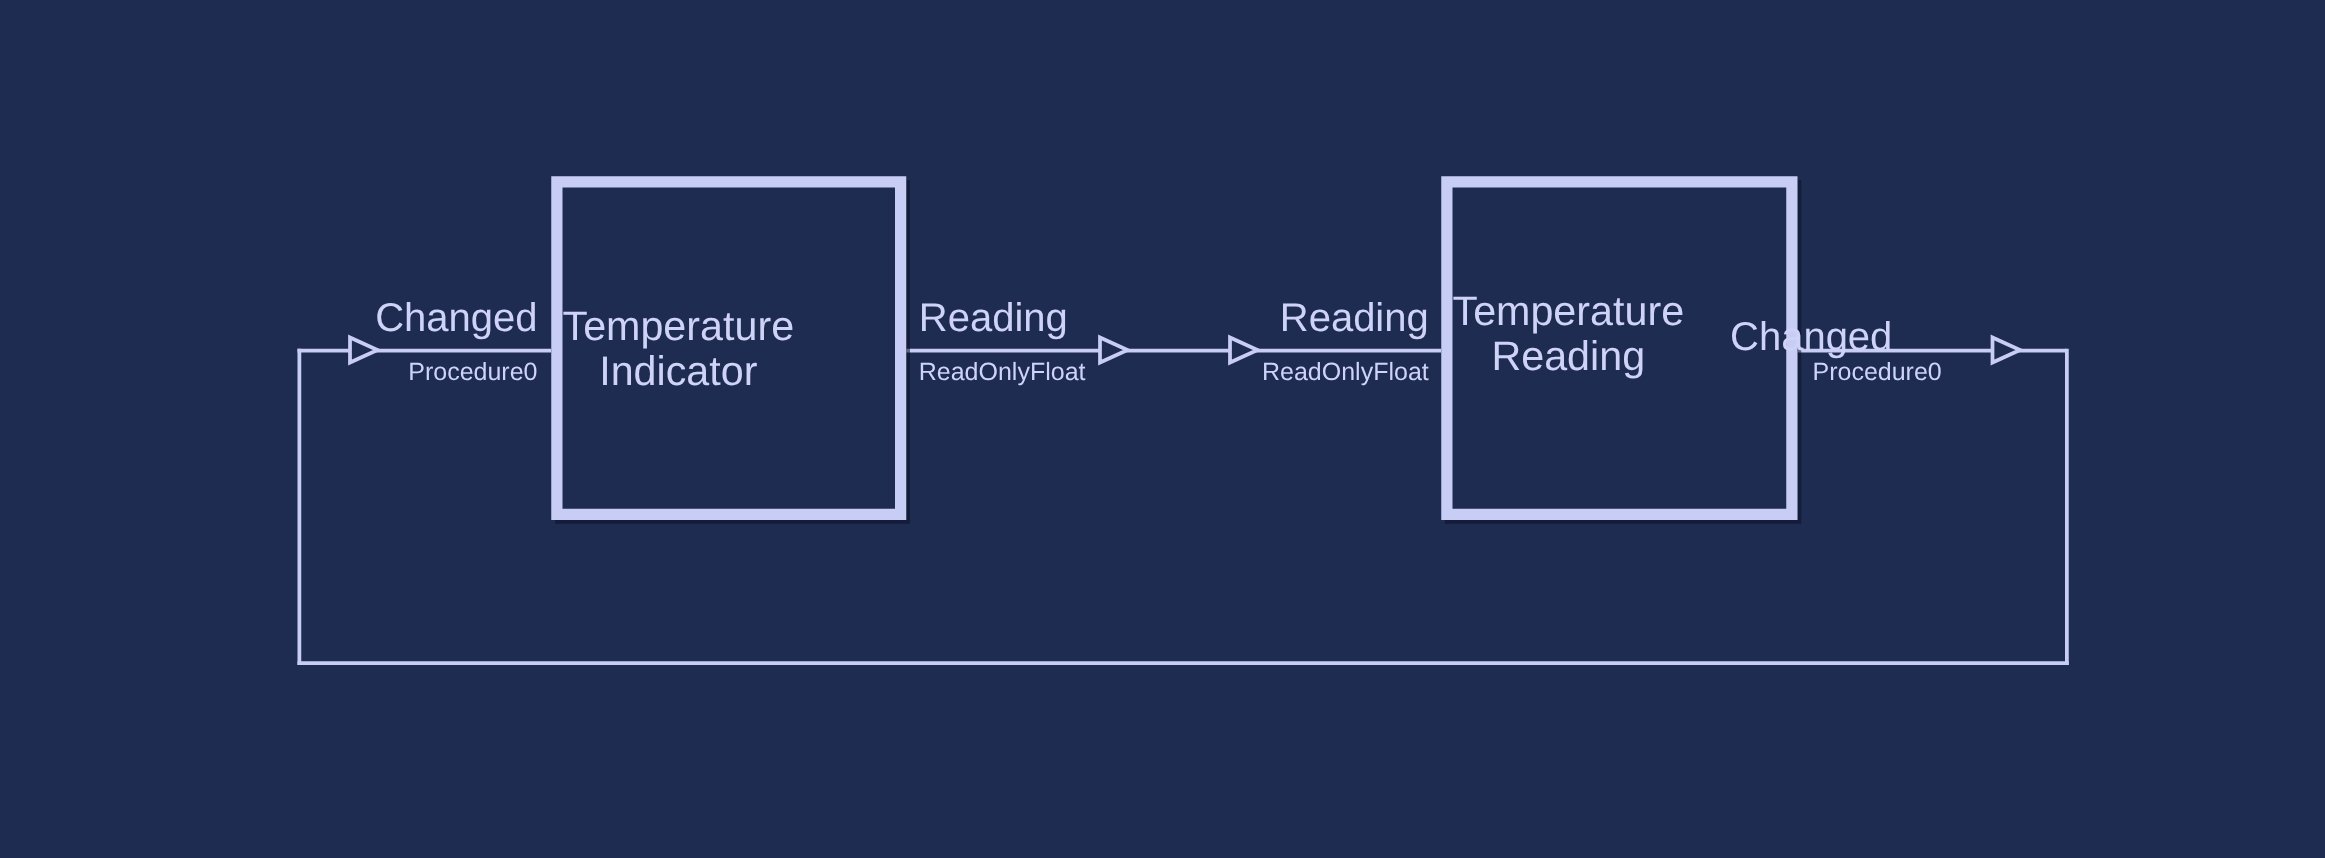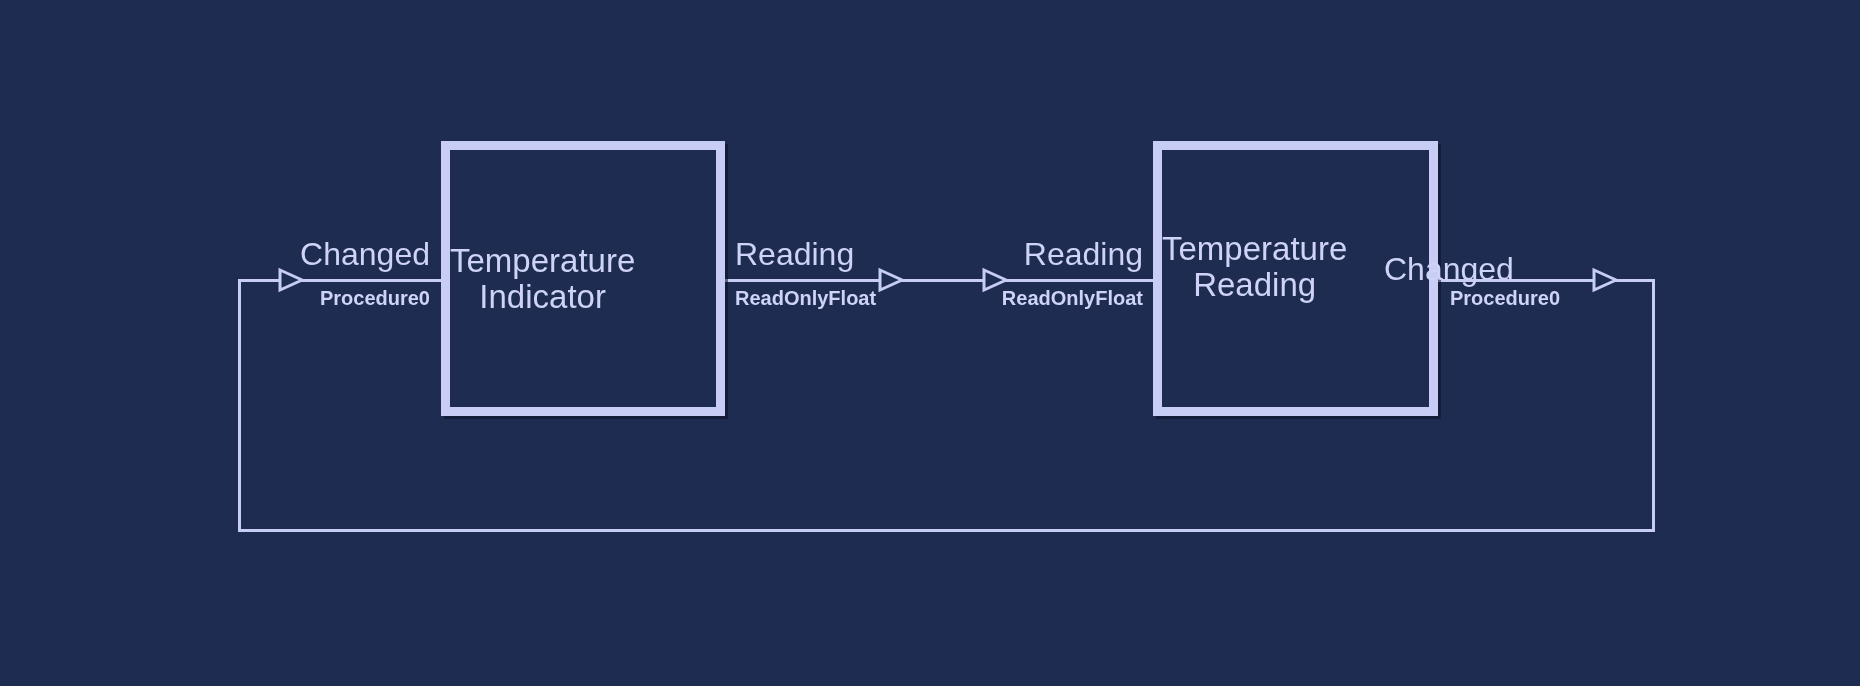--- a/index.html
+++ b/index.html
@@ -36,21 +36,21 @@
   .block-indicator{left:441px;top:141px;width:284px;height:275px;}
   .block-sensor{left:1153px;top:141px;width:285px;height:275px;}
   .block-sensor .block-title{transform:translateY(-12px);}
   
   .port-name{
     position:absolute;top:238px;
     color:var(--text);font-size:32px;line-height:1;white-space:nowrap;
   }
   .port-type{
     position:absolute;top:288px;
-    color:var(--text);font-size:20px;font-weight:700;line-height:1;white-space:nowrap;
+    color:var(--text);font-size:20px;font-weight:400;line-height:1;white-space:nowrap;
   }
   .arrow{position:absolute;width:28px;height:28px;}
 </style>
 </head>
 <body>
 
 <div class="canvas">
 
   <div class="line h" style="left:238px;top:279px;width:203px;"></div>
 

